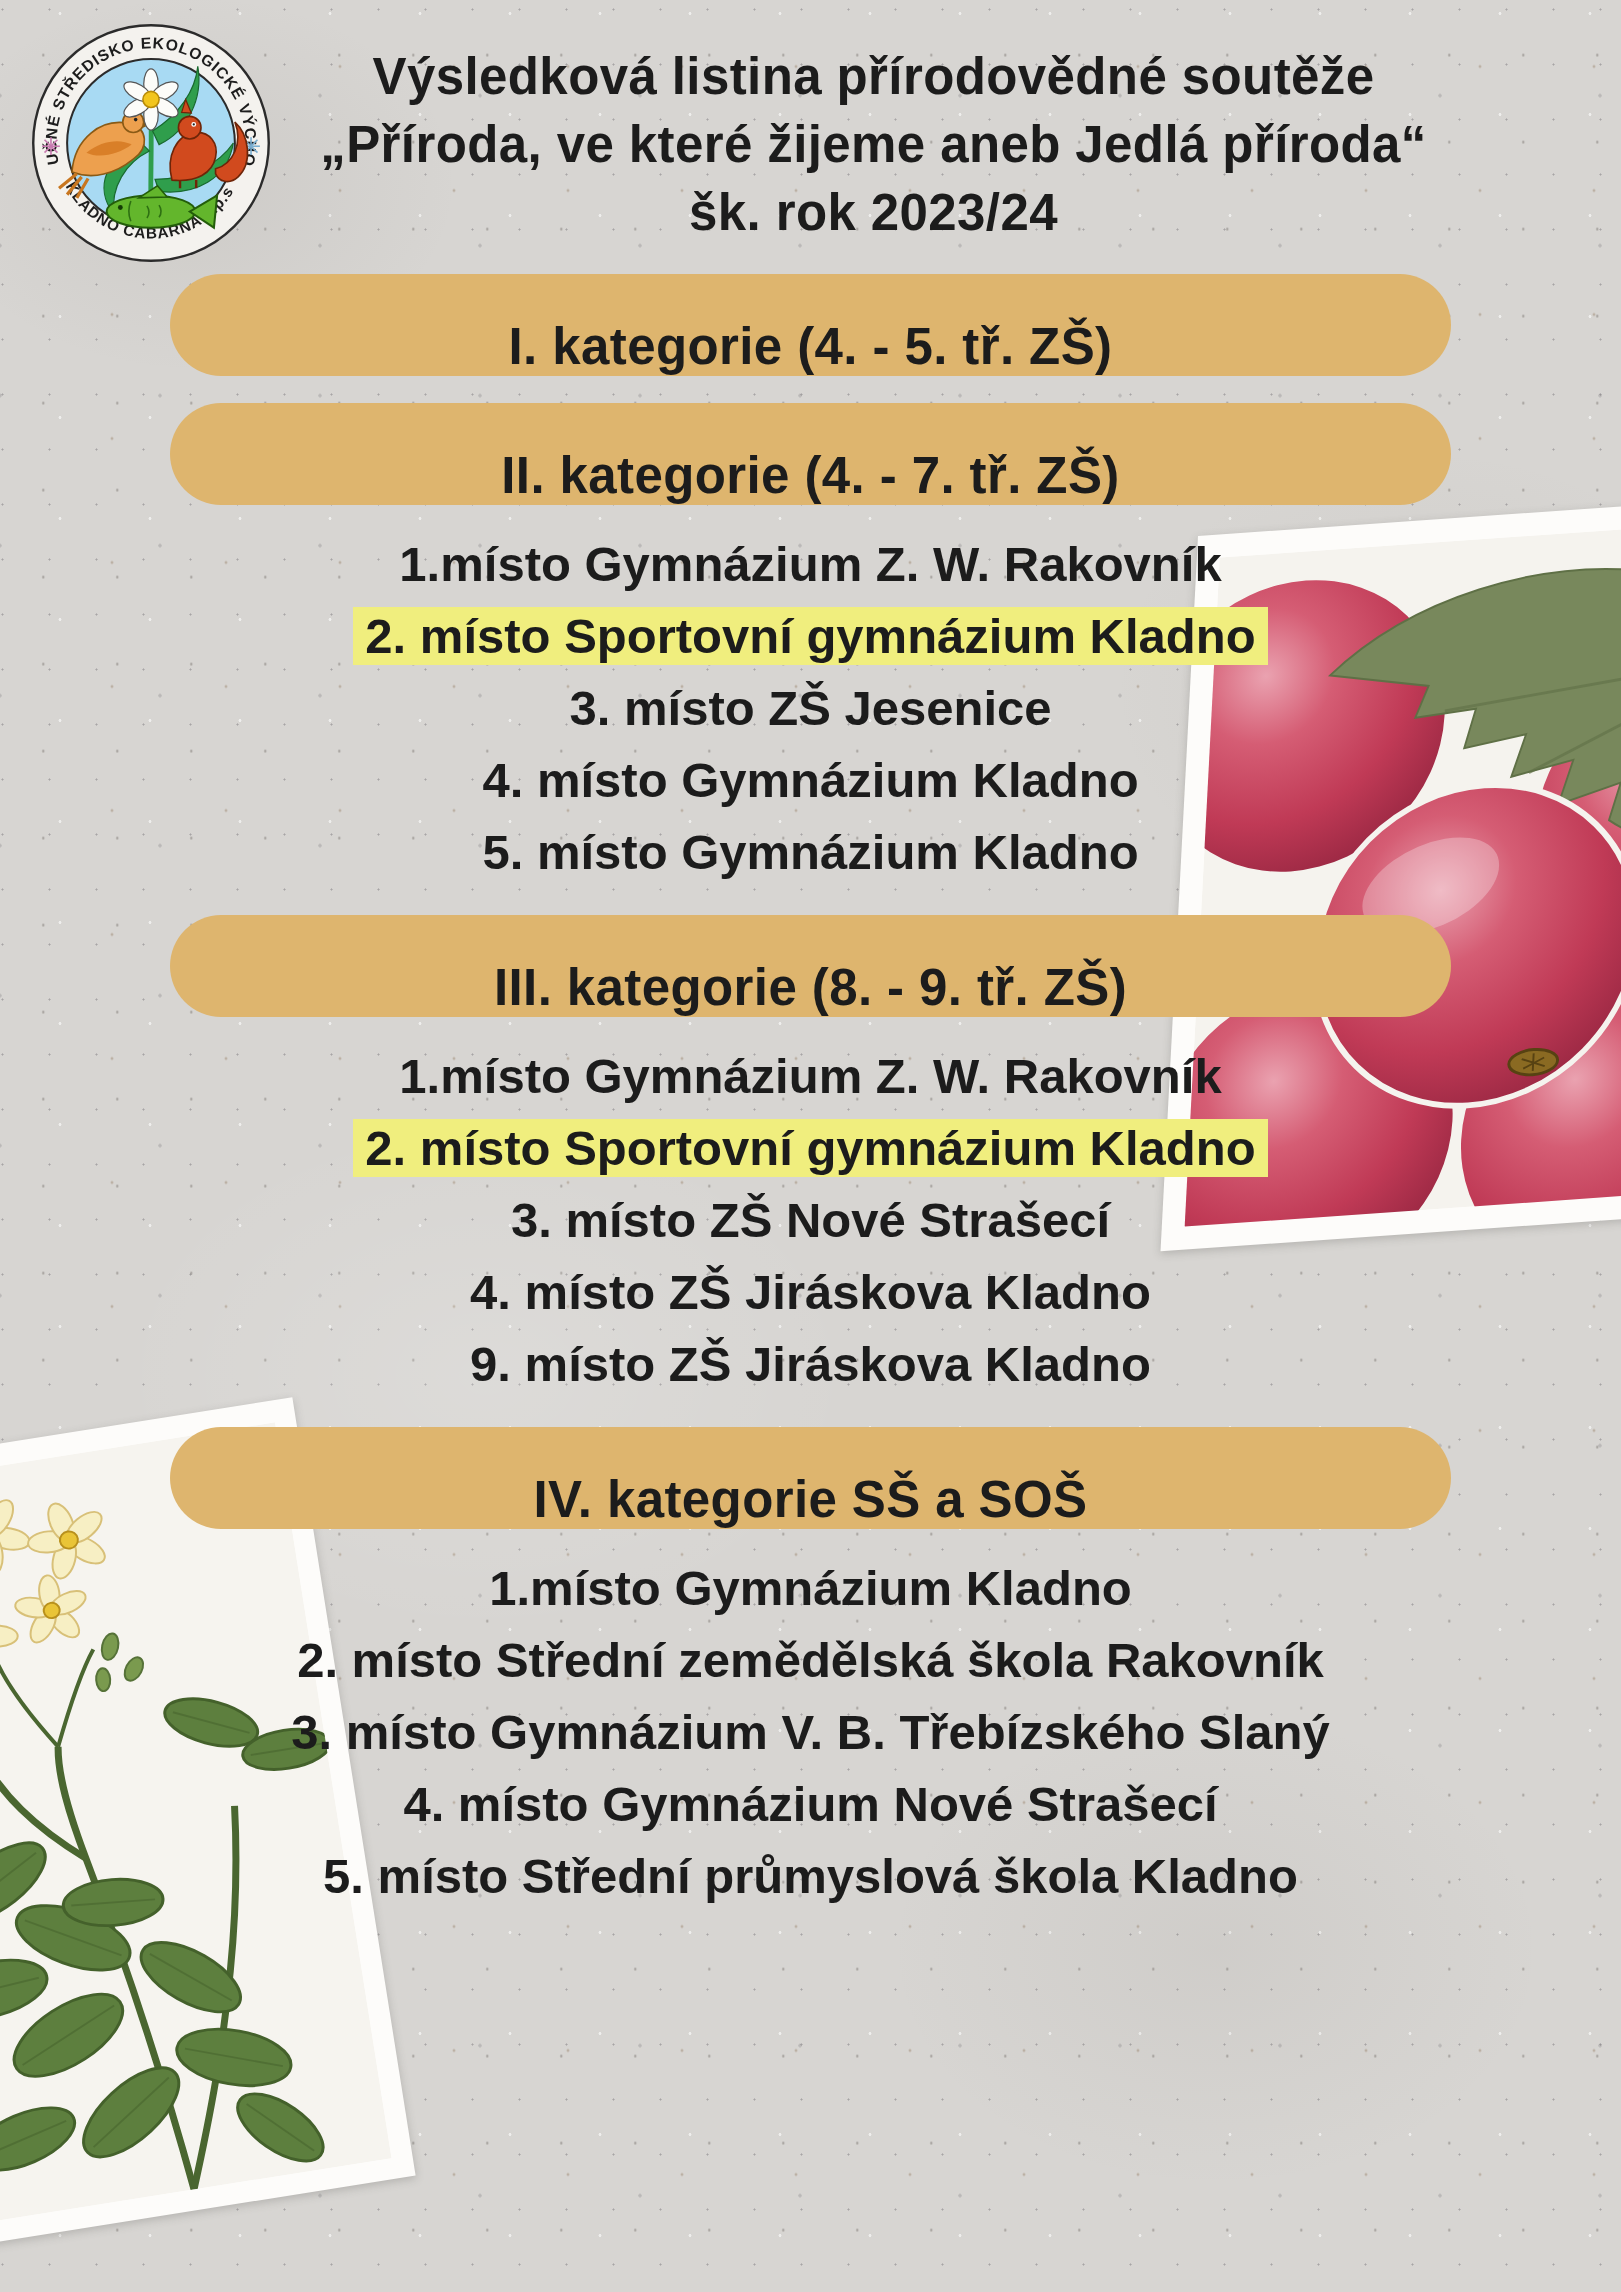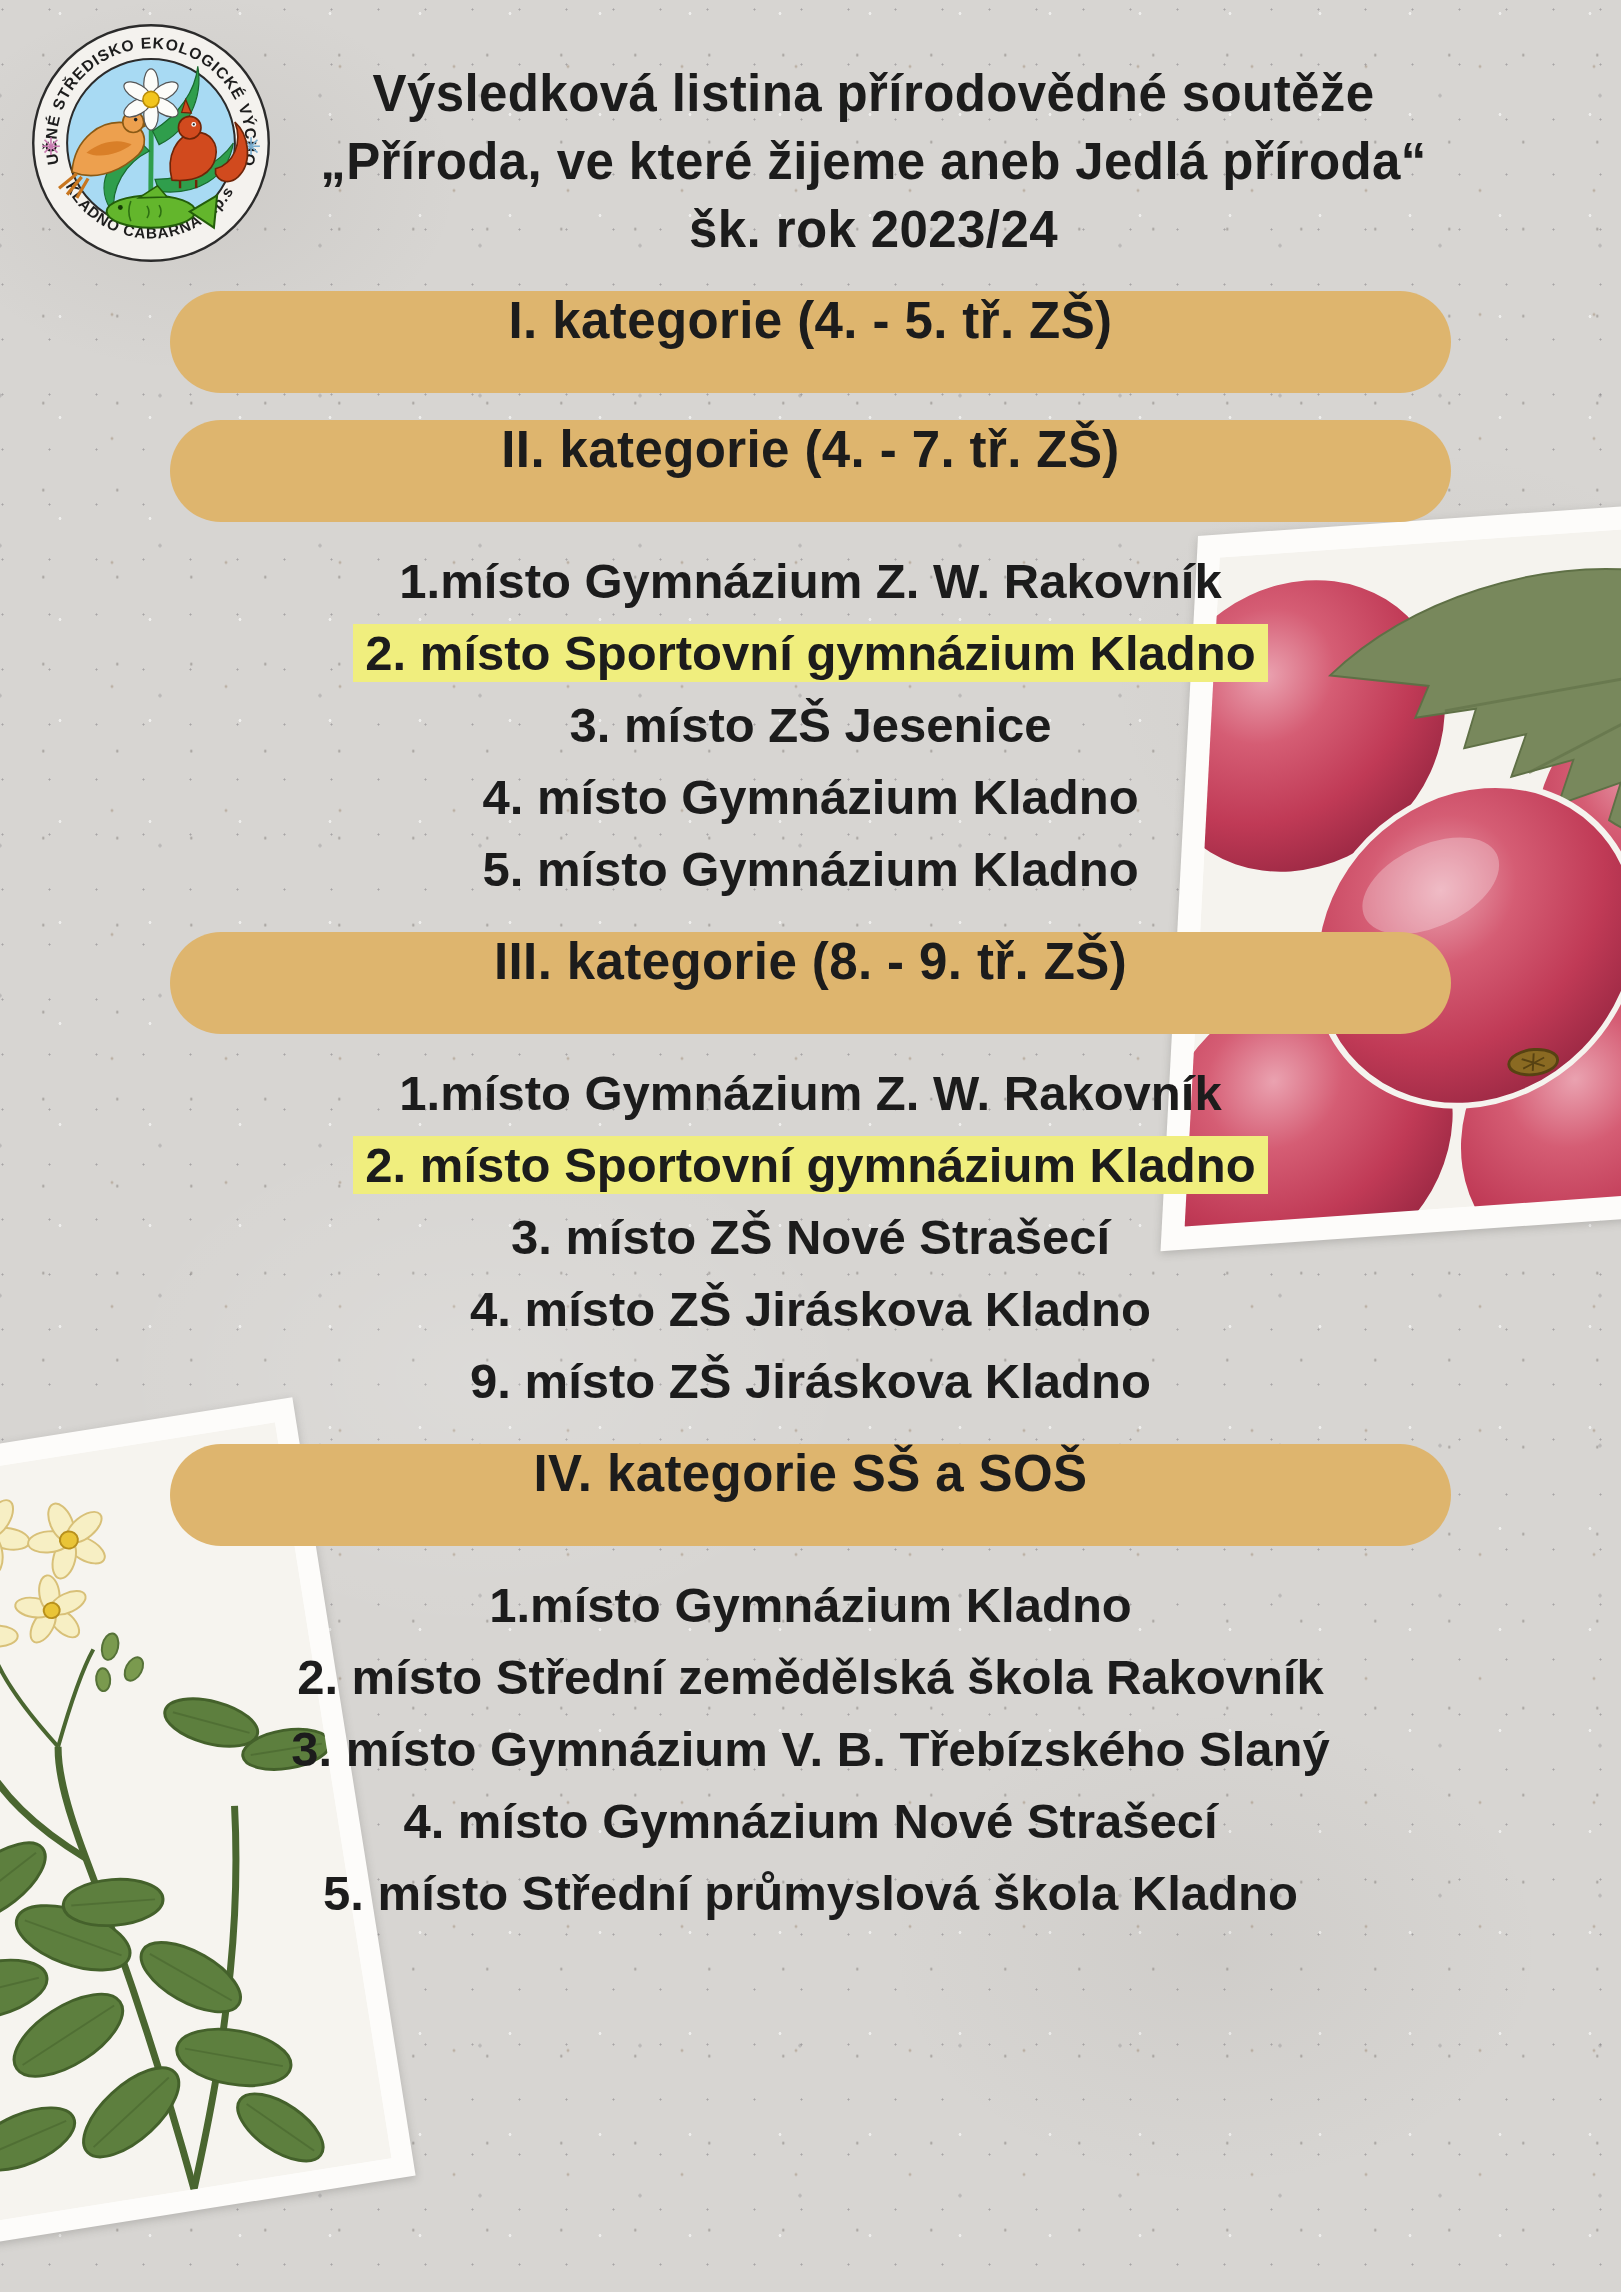--- a/index.html
+++ b/index.html
@@ -18,26 +18,26 @@
   }
   .poster::after{
     content:""; position:absolute; inset:0; z-index:0; pointer-events:none;
     background:
       radial-gradient(376px 269px at 12% 8%, rgba(120,115,108,0.10), transparent 70%),
       radial-gradient(448px 340px at 88% 30%, rgba(125,120,112,0.08), transparent 70%),
       radial-gradient(537px 376px at 30% 60%, rgba(255,255,255,0.14), transparent 70%),
       radial-gradient(466px 340px at 75% 85%, rgba(118,112,105,0.08), transparent 70%);
   }
   .content{position:relative; z-index:2; padding-top:43px;}
-  .title{ text-align:center; font-size:51px; line-height:68px; letter-spacing:0.4px; margin:17px 107px 0 233px;}
+  .title{ text-align:center; font-size:51px; line-height:68px; letter-spacing:0.4px; margin:0 107px 0 233px;}
   .title div{white-space:nowrap;}
   .banner{
     width:1281px; height:102px; margin:27px auto 23px auto;
     background:#deb56e; border-radius:56px;
-    display:flex; align-items:flex-start; justify-content:center;
+    display:flex; align-items:flex-end; justify-content:center;
     font-size:51px; letter-spacing:0.4px;
   }
   .results{list-style:none; margin:0; padding:0; text-align:center; font-size:49px; line-height:72px;}
   .results li{white-space:nowrap;}
   .hl{background:#f0ee7e; padding:1.8px 12.5px;}
   .logo{position:absolute; left:30px; top:21.5px; width:242px; height:242px; z-index:3;}
   .photo{position:absolute; background:#fdfcfa; z-index:1; box-shadow:0 2.7px 9px rgba(80,78,74,0.25);}
   .photo svg{display:block; width:100%; height:100%;}
   .photo-currants{left:1198px; top:536px; width:557px; height:665px; padding:23px;
     transform:rotate(-4deg) skewX(-7deg); transform-origin:top left;}

